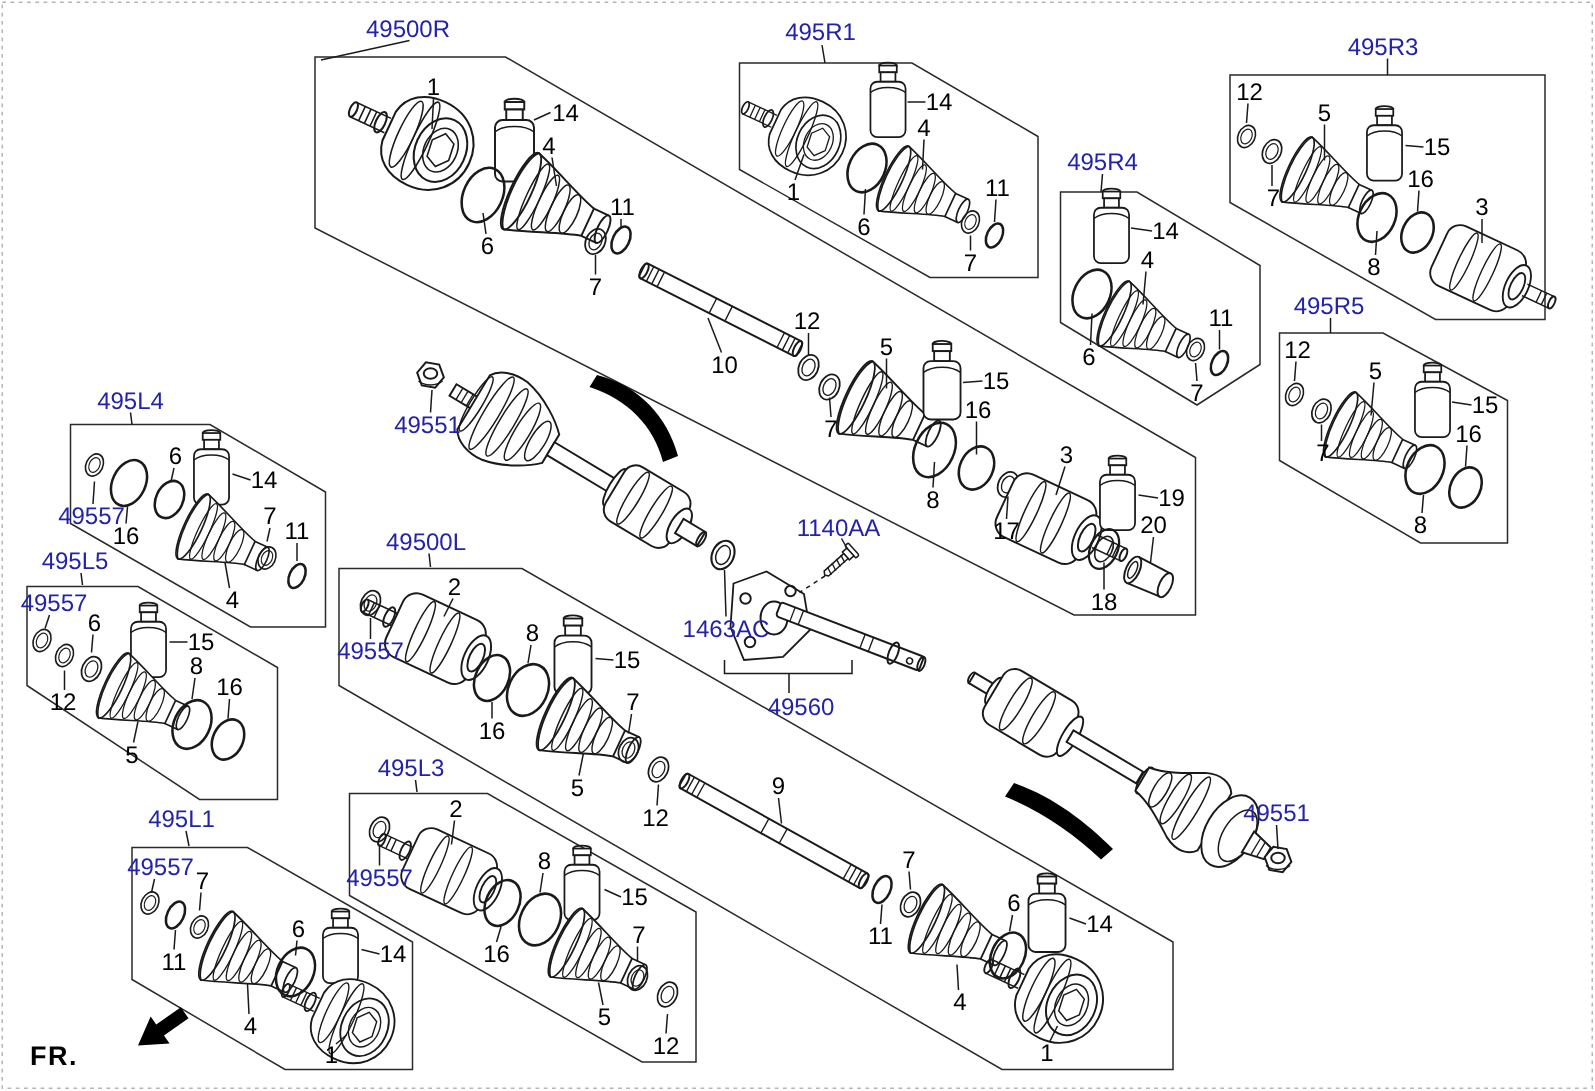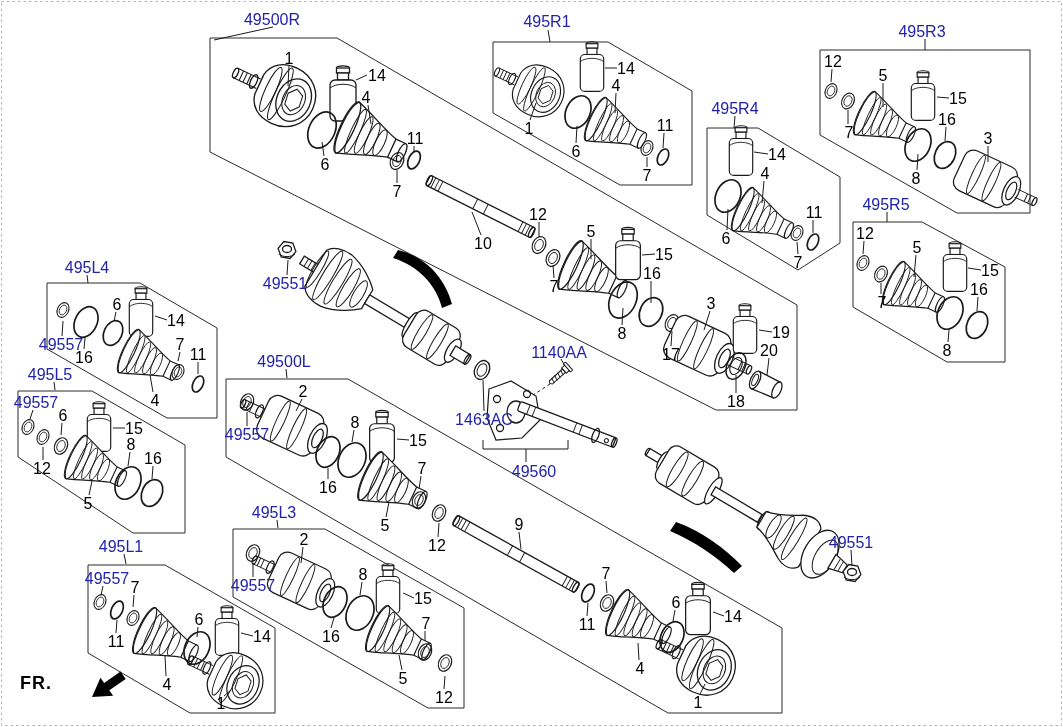--- a/index.html
+++ b/index.html
@@ -1,19 +1,19 @@
 <!DOCTYPE html>
 <html><head>
 <meta charset="utf-8">
 <style>
   html,body{margin:0;padding:0;background:#fff;}
   .stage{position:relative;width:1063px;height:727px;background:#fff;overflow:hidden;
          font-family:"Liberation Sans",sans-serif;}
   .stage svg{position:absolute;left:0;top:0;}
-  .fr-label{position:absolute;left:20px;top:673px;font-size:18px;font-weight:bold;
+  .fr-label{position:absolute;left:20px;top:694px;font-size:18px;font-weight:bold;
             color:#000;letter-spacing:1px;font-family:"Liberation Sans",sans-serif;}
 </style>
 </head>
 <body>
 
 <div class="stage">
   <svg id="diagram" width="1063" height="727" viewBox="0 0 1063 727">
     <rect id="page-border" x="1.5" y="1.5" width="1060" height="724" fill="none" stroke-dasharray="2.5 3" stroke="#b5b5b5"></rect>
     <g id="boxes-layer">
         <polygon fill="none" stroke="#2a2a2a" stroke-width="1" points="210,38 337,38 797,305 797,410 716,410 210,152"></polygon>

